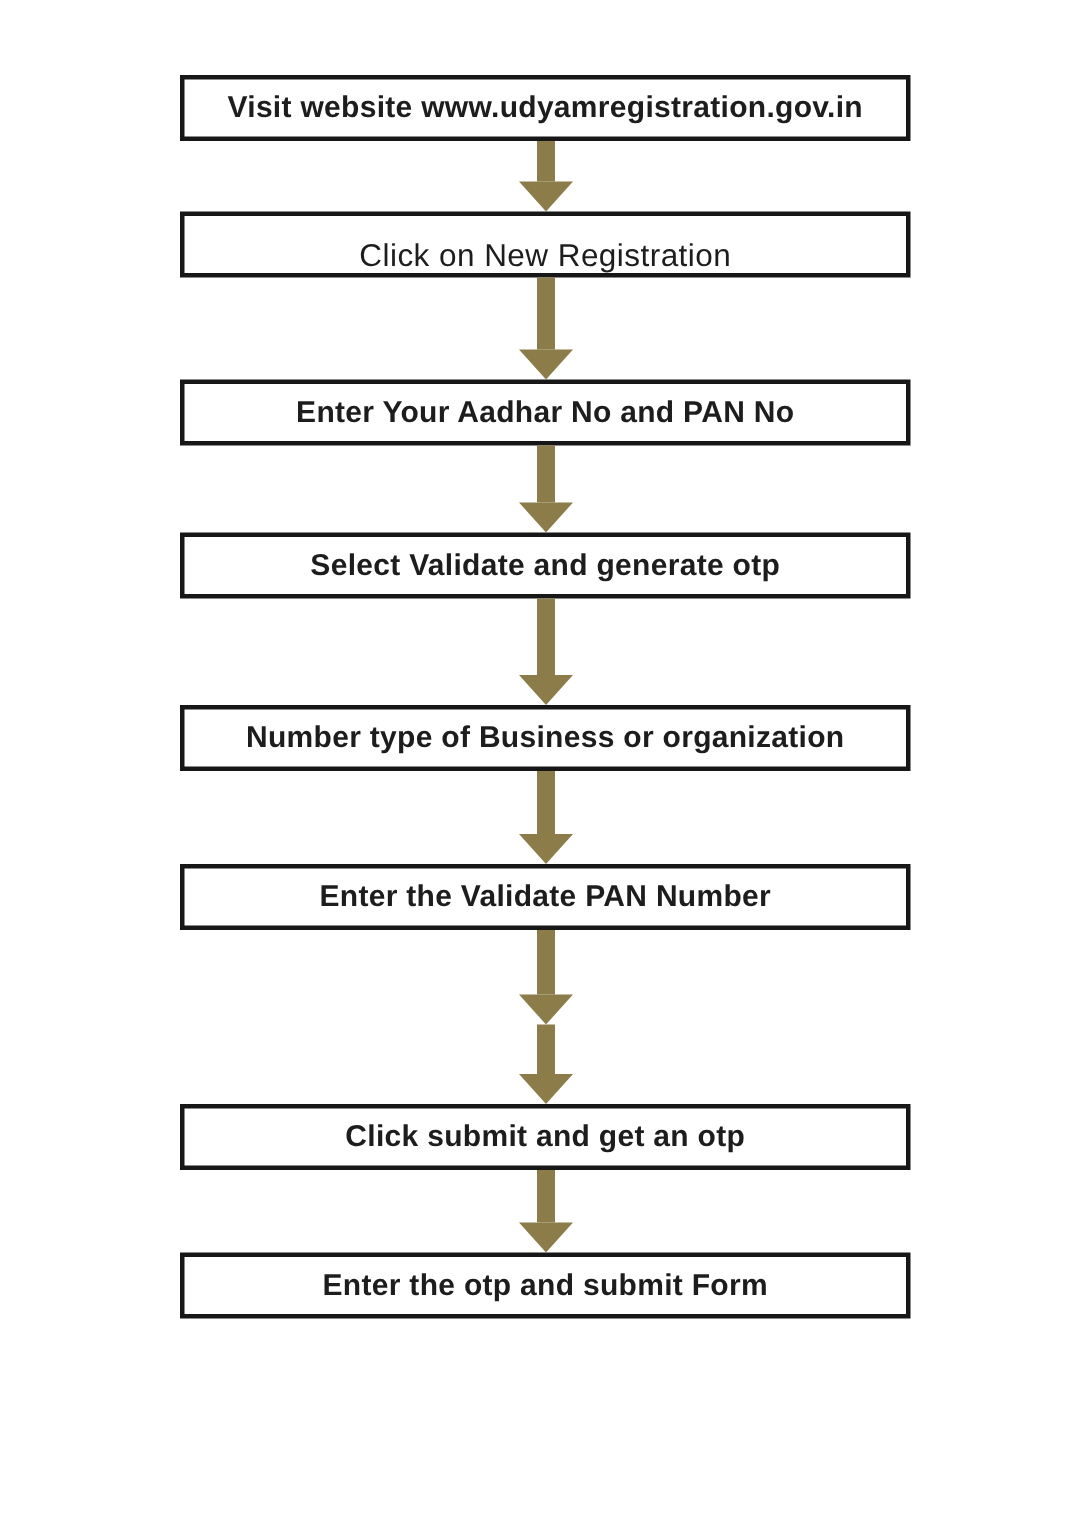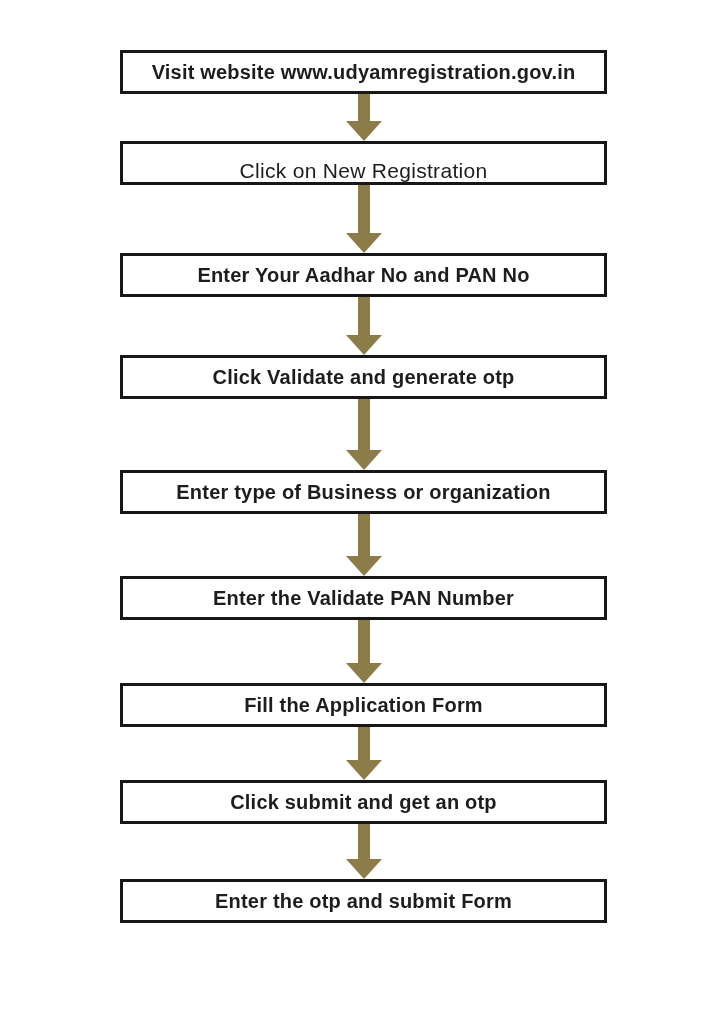--- a/index.html
+++ b/index.html
@@ -98,49 +98,46 @@
   <div class="step-box">
     <span class="step-label">Enter Your Aadhar No and PAN No</span>
   </div>
 
   <div class="arrow" aria-hidden="true" style="height: 58px;">
     <div class="arrow-stem"></div>
     <div class="arrow-head"></div>
   </div>
 
   <div class="step-box">
-    <span class="step-label">Click Validate and generate otp</span>
+    <span class="step-label">Select Validate and generate otp</span>
   </div>
 
   <div class="arrow" aria-hidden="true" style="height: 71px;">
     <div class="arrow-stem"></div>
     <div class="arrow-head"></div>
   </div>
 
   <div class="step-box">
-    <span class="step-label">Enter type of Business or organization</span>
+    <span class="step-label">Number type of Business or organization</span>
   </div>
 
   <div class="arrow" aria-hidden="true" style="height: 62px;">
     <div class="arrow-stem"></div>
     <div class="arrow-head"></div>
   </div>
 
   <div class="step-box">
     <span class="step-label">Enter the Validate PAN Number</span>
   </div>
 
   <div class="arrow" aria-hidden="true" style="height: 63px;">
     <div class="arrow-stem"></div>
     <div class="arrow-head"></div>
   </div>
 
-  <div class="step-box">
-    <span class="step-label">Fill the Application Form</span>
-  </div>
 
   <div class="arrow" aria-hidden="true" style="height: 53px;">
     <div class="arrow-stem"></div>
     <div class="arrow-head"></div>
   </div>
 
   <div class="step-box">
     <span class="step-label">Click submit and get an otp</span>
   </div>
 

